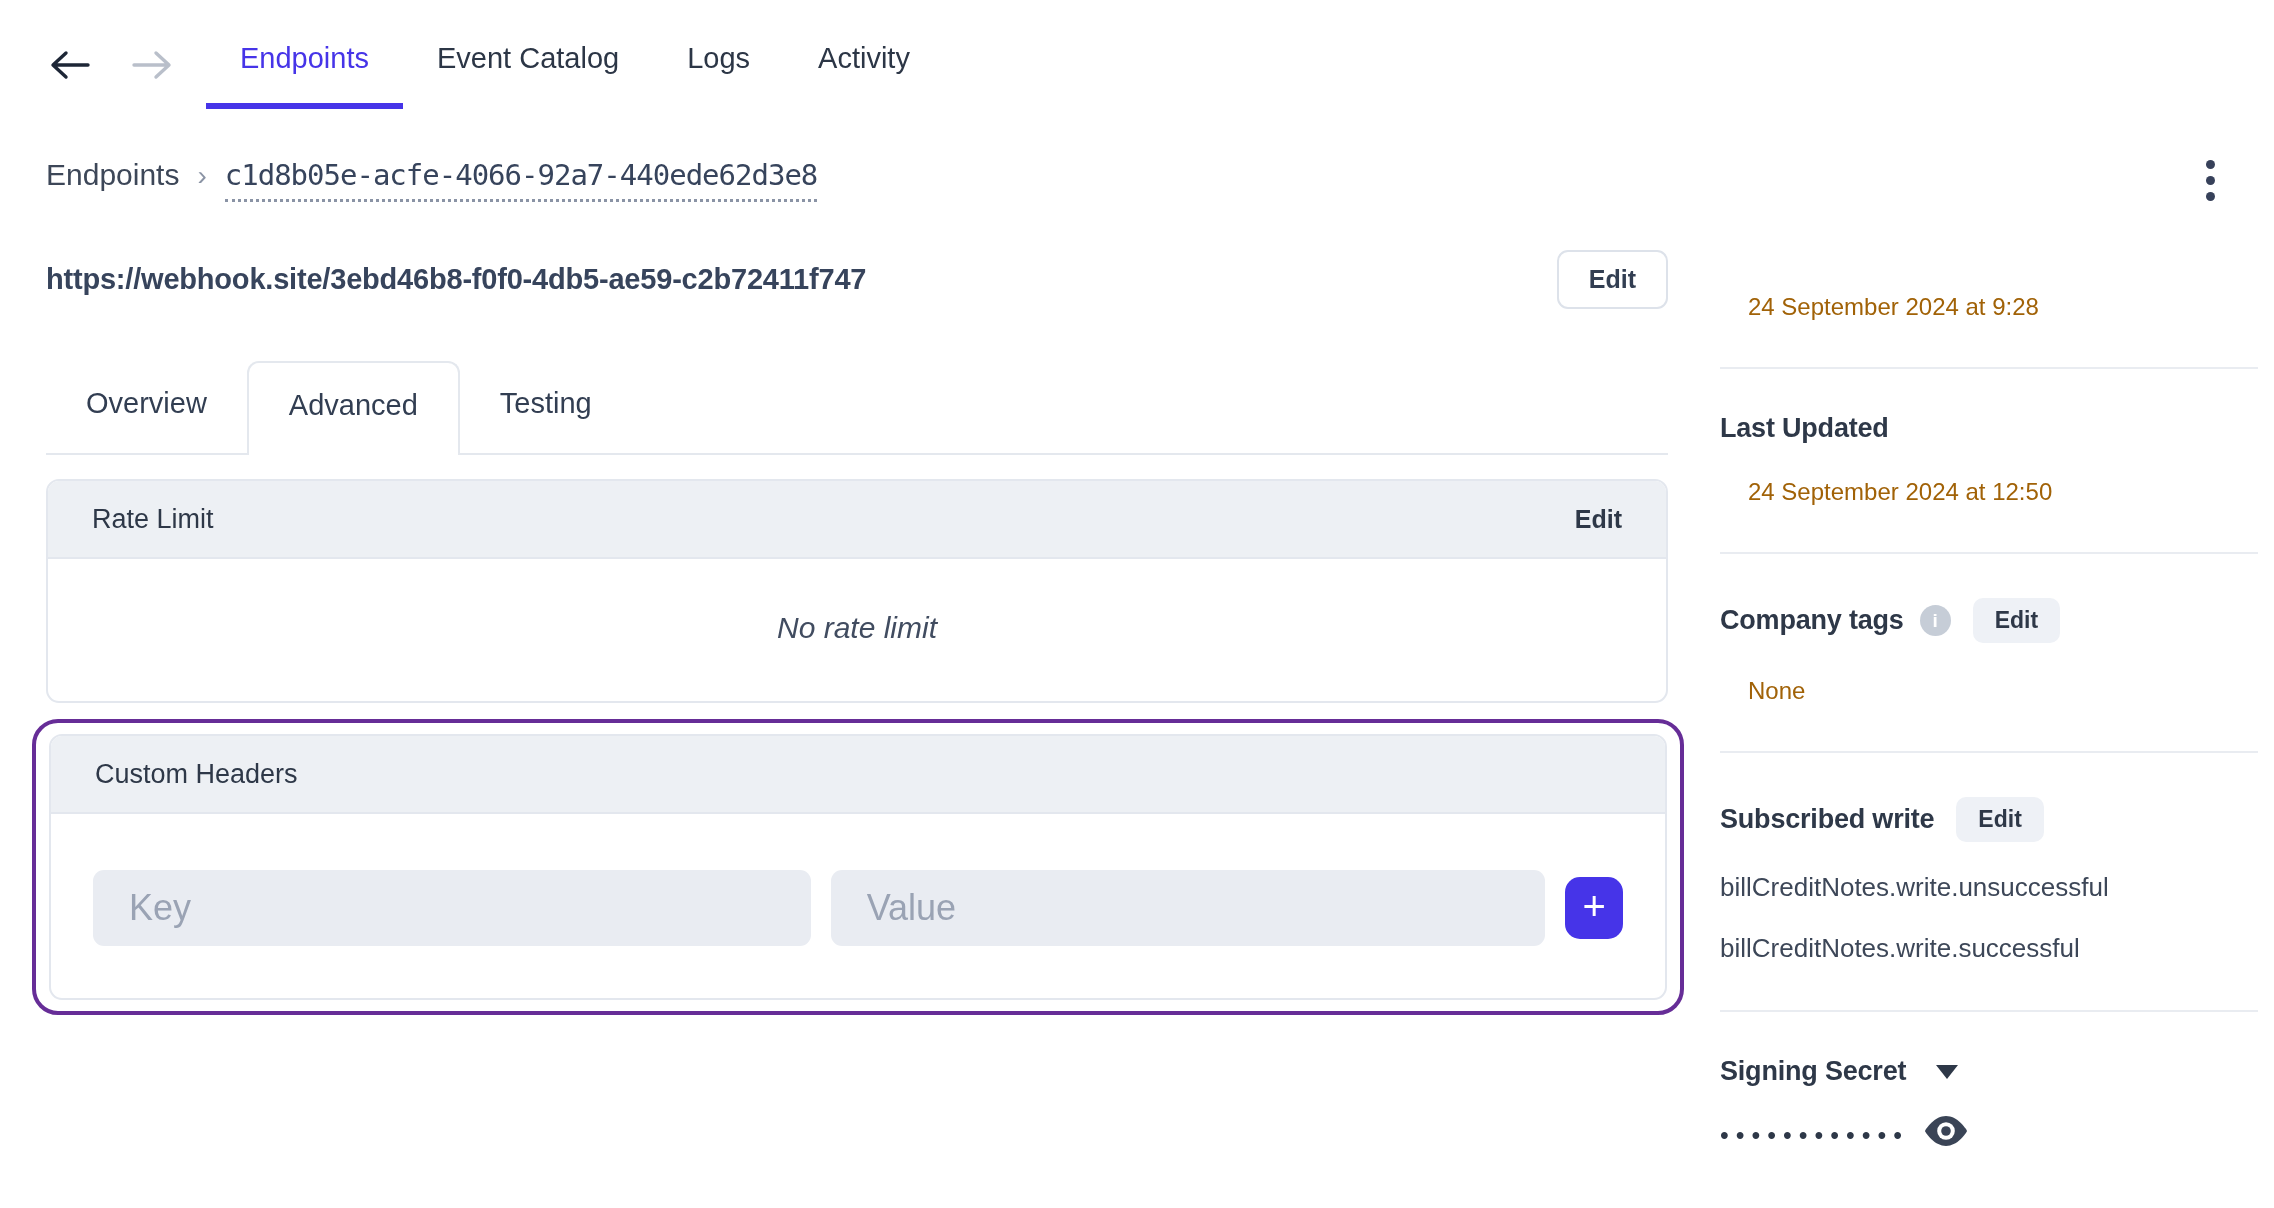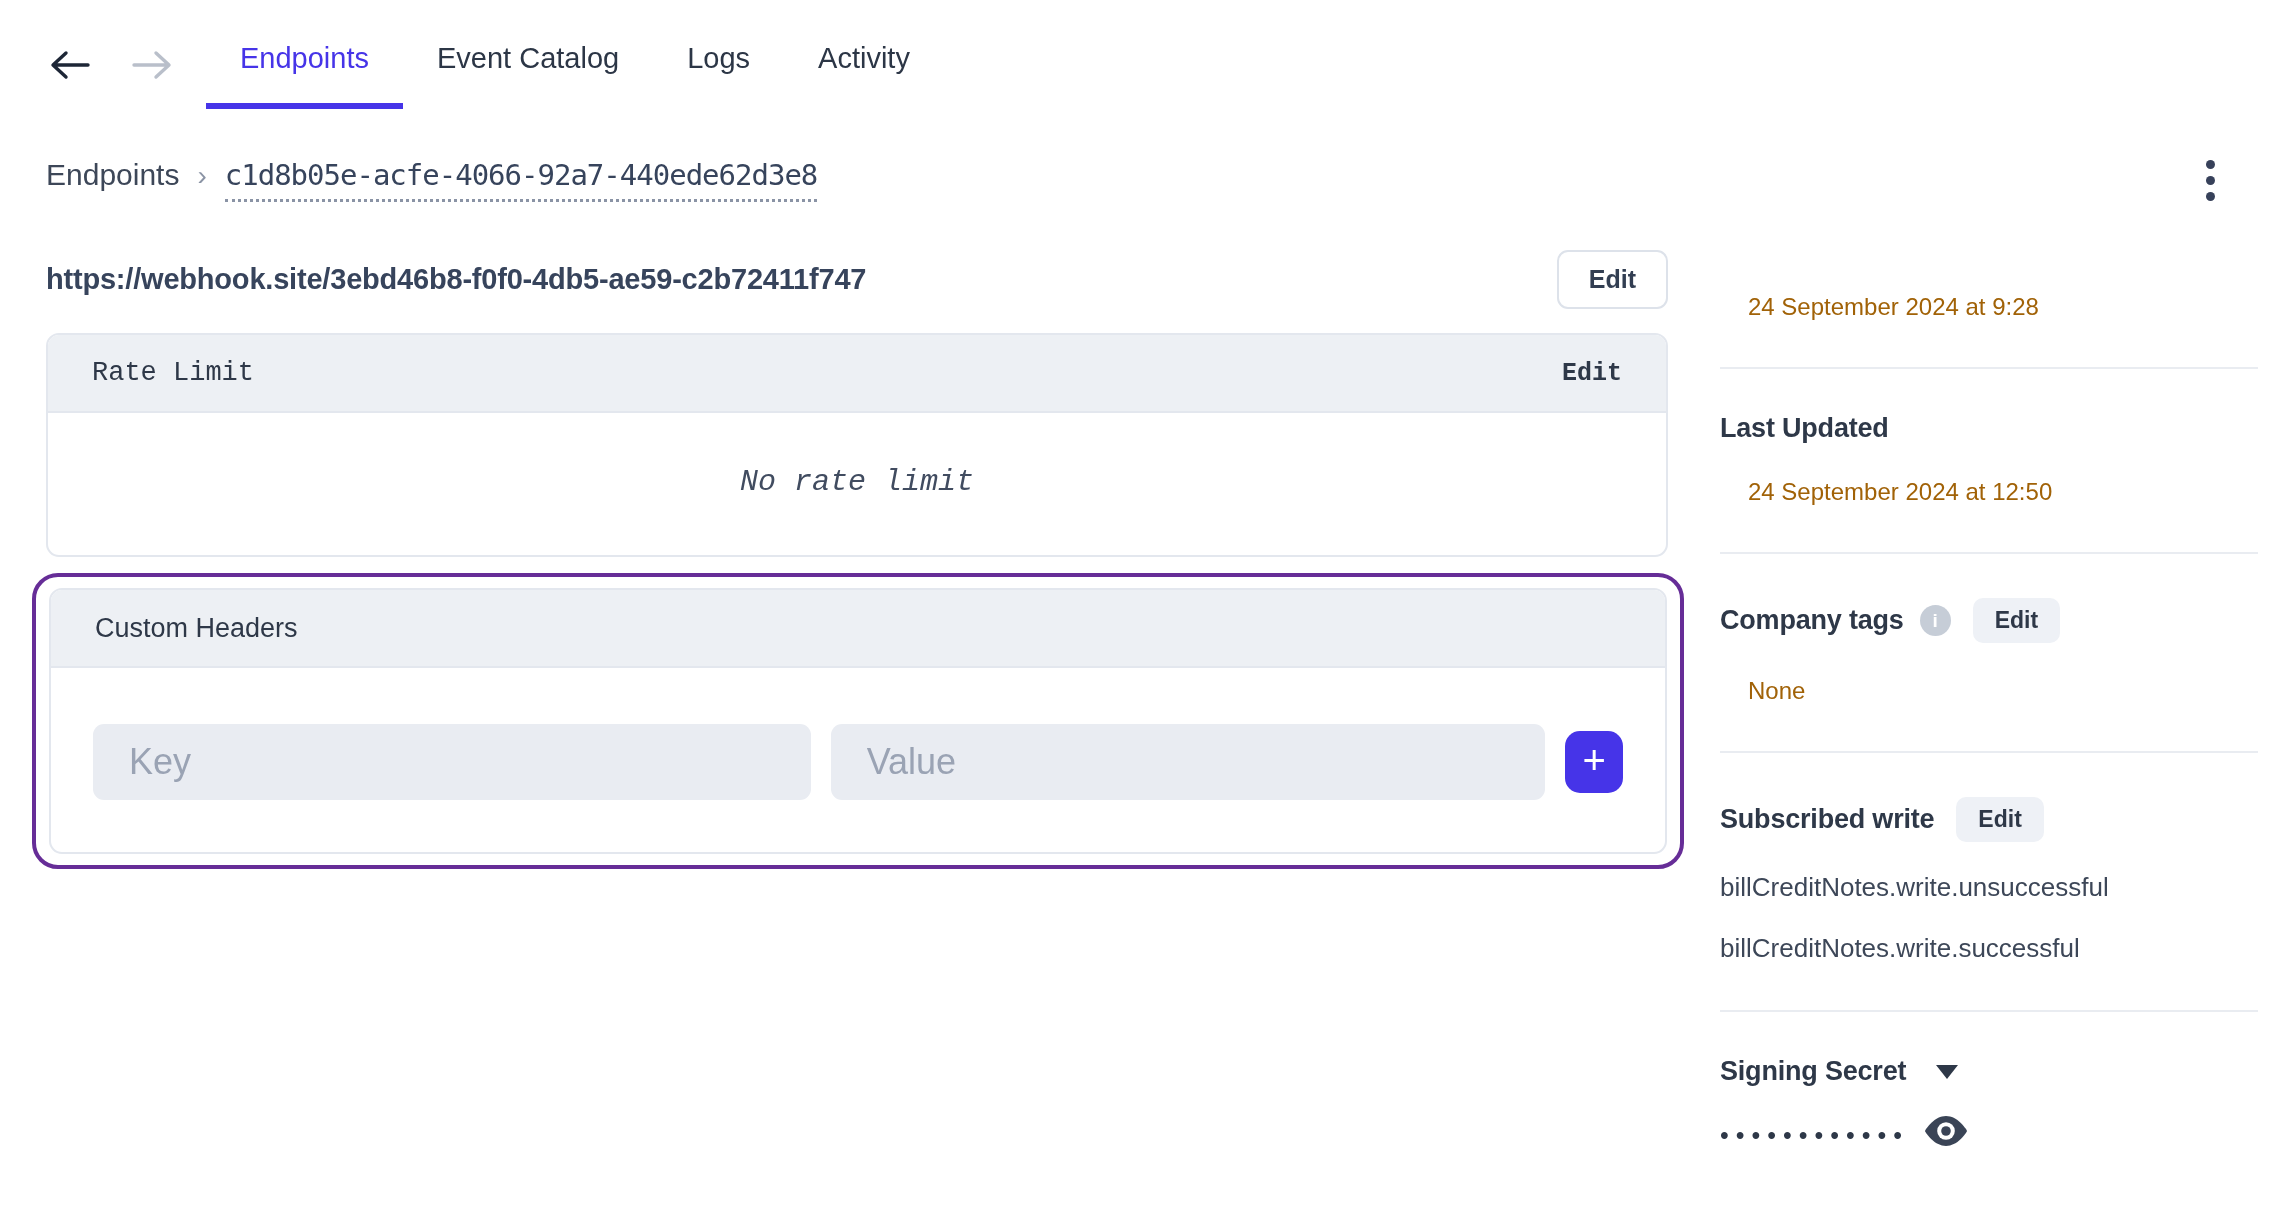--- a/index.html
+++ b/index.html
@@ -58,21 +58,21 @@
   }
 
   
   .card { border:2px solid #e3e7ee; border-radius:13px; background:#fff; overflow:hidden; }
   .card-header {
     height:78px; background:#edf0f4; display:flex; align-items:center;
     justify-content:space-between; padding:0 44px; border-bottom:2px solid #e3e7ee;
   }
   .card-title { font-size:27px; color:#2e3848; }
   .card-edit { font-size:25px; font-weight:700; color:#2e3848; cursor:pointer; background:none; border:none; font-family:inherit; }
-  .rate-card { margin-top:24px;font-family:Liberation Mono, monospace; }
+  .rate-card { margin-top:24px; }
   .rate-body { padding:52px 44px 56px;text-align:center; }
   .empty-italic { font-style:italic; font-size:30px; color:#414c60; }
 
   
   .highlight-outline {
     margin:16px 0 0 -14px; width:1652px; border:4px solid #662d97;
     border-radius:26px; padding:11px 13px;
   }
   .headers-body { padding:56px 42px 52px; display:flex; align-items:center; }
   .hdr-input {
@@ -151,20 +151,25 @@
     <span class="root">Endpoints</span>
     <span class="sep">›</span>
     <span class="ep-id">c1d8b05e-acfe-4066-92a7-440ede62d3e8</span>
   </div>
 
   <div class="url-row">
     <h1 class="url-text">https://webhook.site/3ebd46b8-f0f0-4db5-ae59-c2b72411f747</h1>
     <button class="edit-btn-outline">Edit</button>
   </div>
 
+  <div class="detail-tabs">
+    <div class="dtab">Overview</div>
+    <div class="dtab active">Advanced</div>
+    <div class="dtab">Testing</div>
+  </div>
 
   <section class="card rate-card">
     <div class="card-header">
       <span class="card-title">Rate Limit</span>
       <button class="card-edit">Edit</button>
     </div>
     <div class="rate-body">
       <span class="empty-italic">No rate limit</span>
     </div>
   </section>

